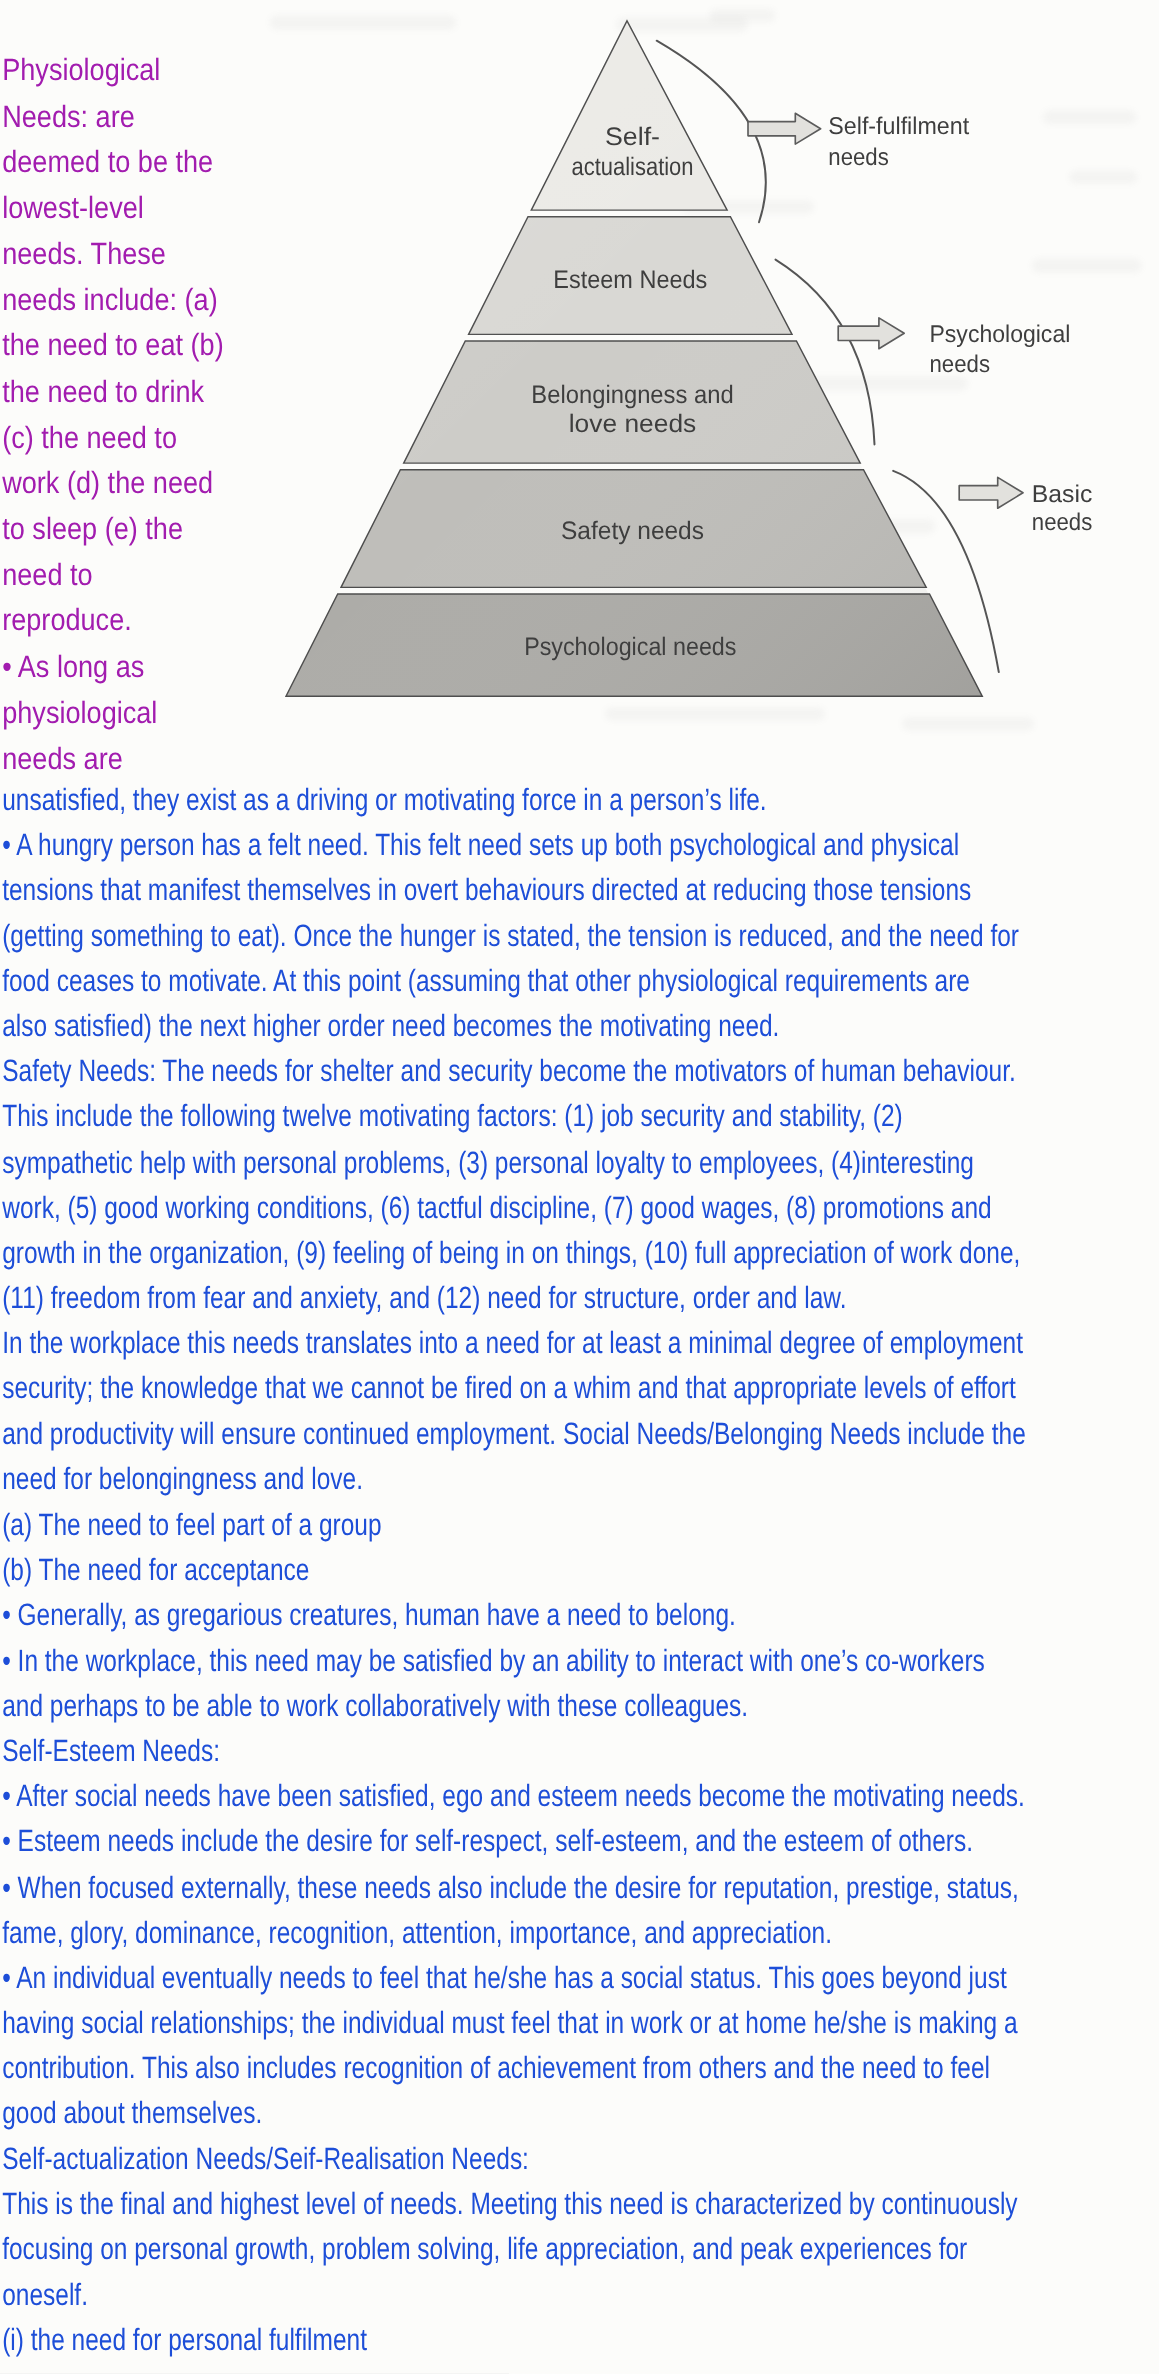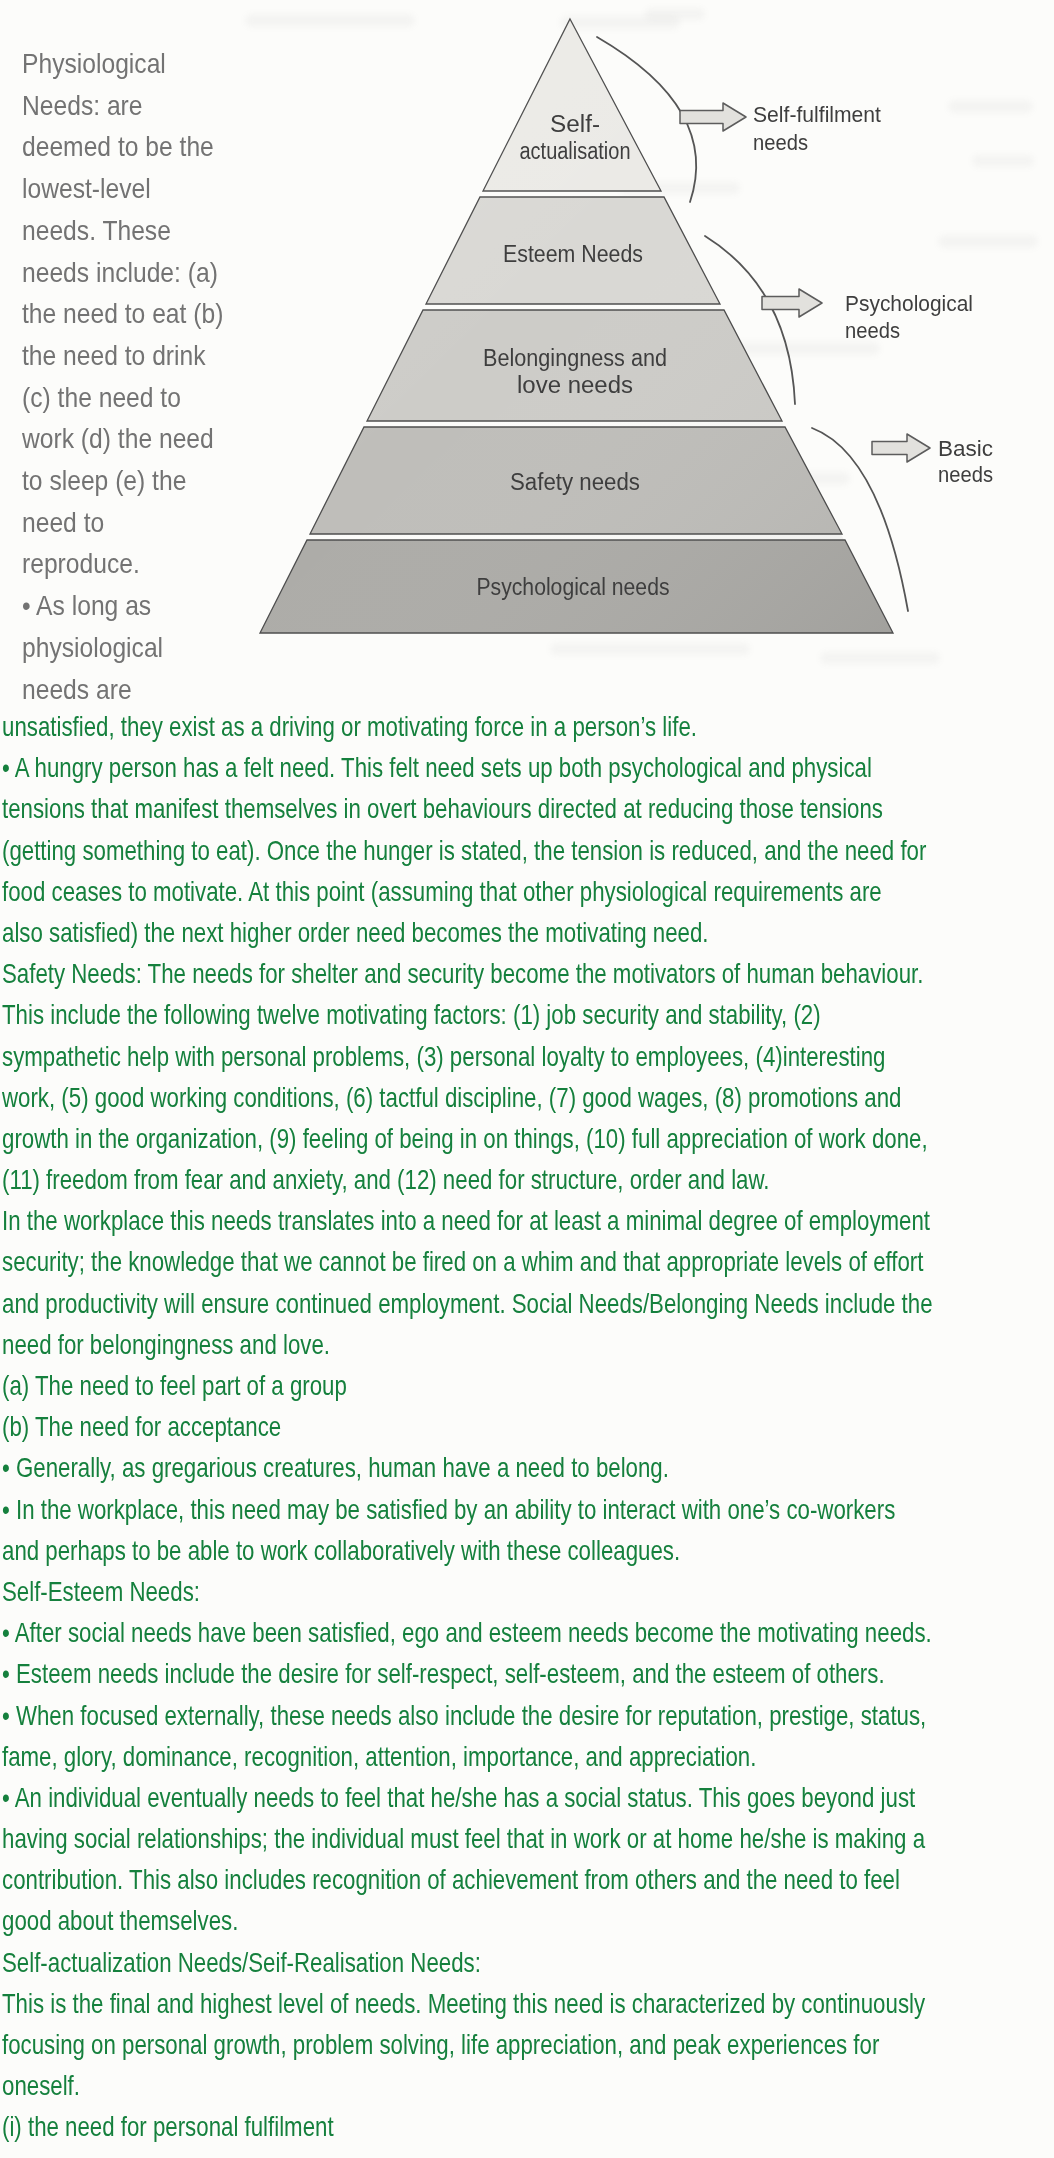--- a/index.html
+++ b/index.html
@@ -5,27 +5,27 @@
   html,body { margin:0; padding:0; background:#e8e8e8; }
   .page {
     position:relative; width:1054px; height:2158px; margin:0 auto;
     background:#fcfcfa; overflow:hidden;
     font-family:"Liberation Sans","DejaVu Sans",sans-serif;
     color:#4a4a4a;
   }
   
   .intro-col {
     position:absolute; left:2px; top:43px; width:315px;
-    font-size:28px; line-height:41.7px; color:#737373;margin-left:20px;
+    font-size:28px; line-height:41.7px; color:#a21caf;
   }
   .intro-col .line { transform:scaleX(0.88); transform-origin:0 50%; white-space:nowrap; }
   
   .body-text {
     position:absolute; left:2px; top:706px; width:1052px;
-    font-size:28px; line-height:41.2px; color:#15803d;
+    font-size:28px; line-height:41.2px; color:#1d4ed8;
   }
   .body-text .bline { transform:scaleX(0.795); transform-origin:0 50%; white-space:nowrap; height:41.2px; }
   
   .figure { position:absolute; left:185px; top:4px; width:869px; height:665px; }
   .figure svg { display:block; width:869px; height:665px; }
   .figure text { fill:#3e3e3e; font-family:"Liberation Sans","DejaVu Sans",sans-serif; }
   .lvl { stroke:#4d4d4d; stroke-width:1.3; }
   .brace { fill:none; stroke:#555; stroke-width:1.8; stroke-linecap:round; }
   .blockarrow { fill:#e2e1dd; stroke:#5c5c5c; stroke-width:1.5; stroke-linejoin:round; }
   

